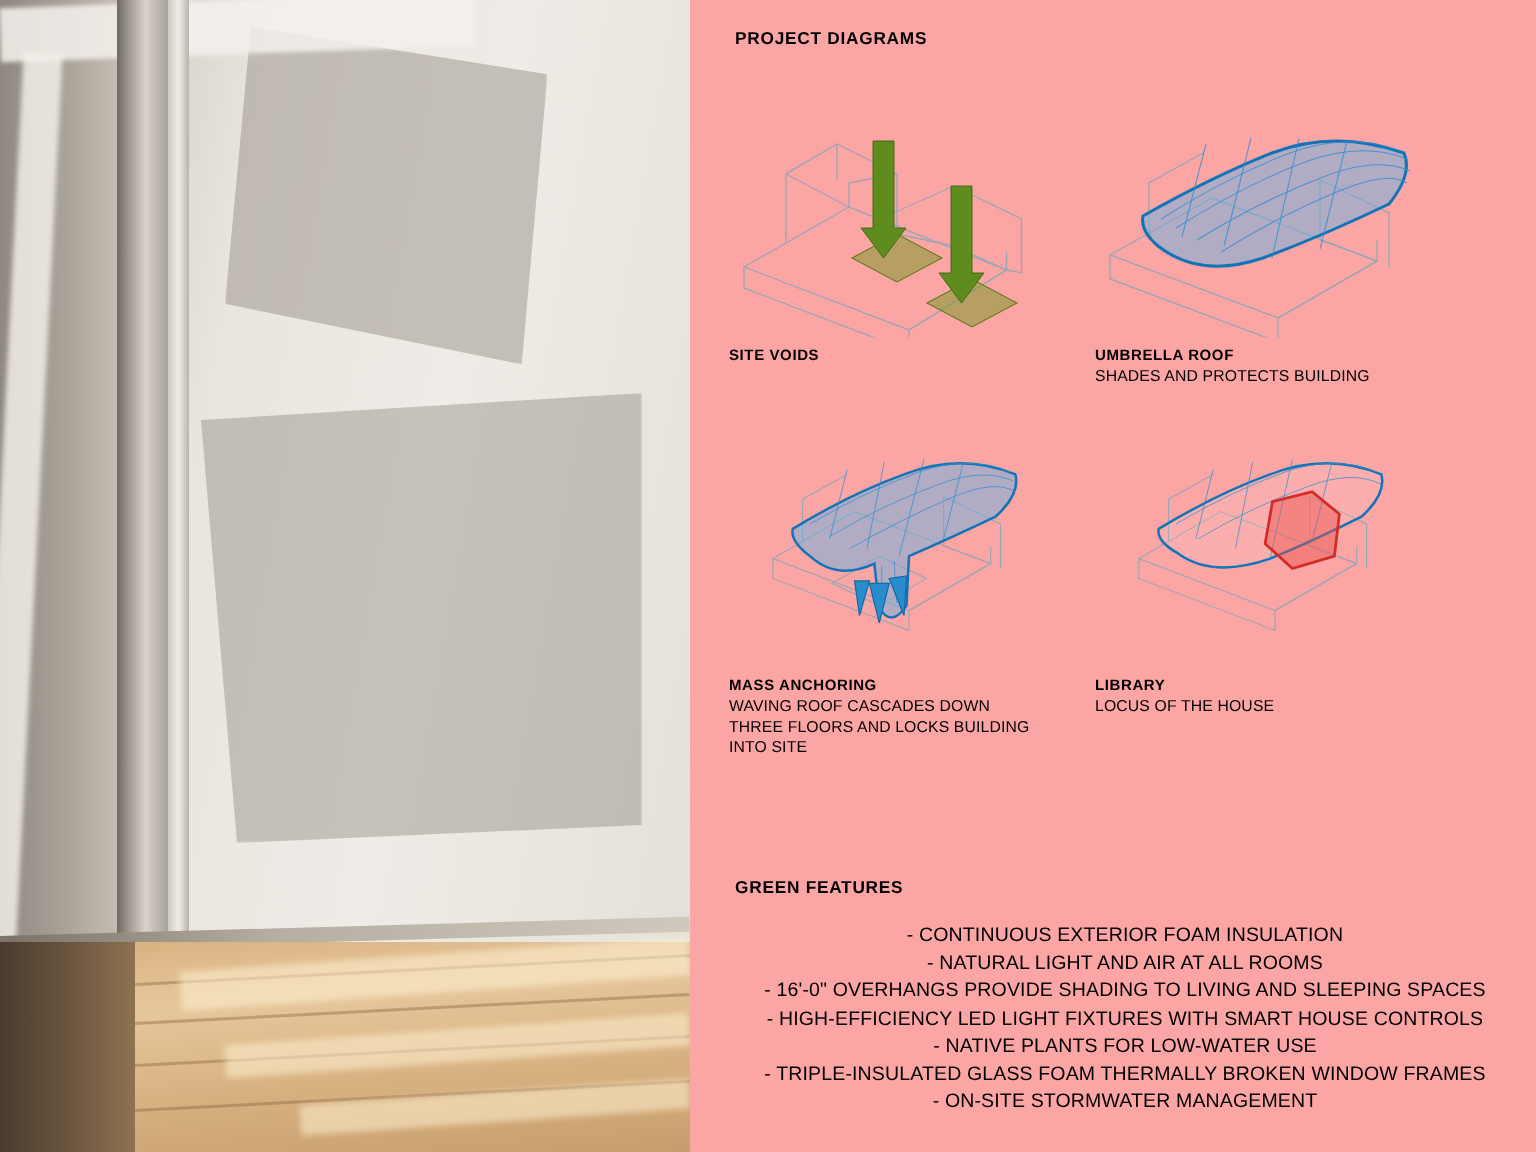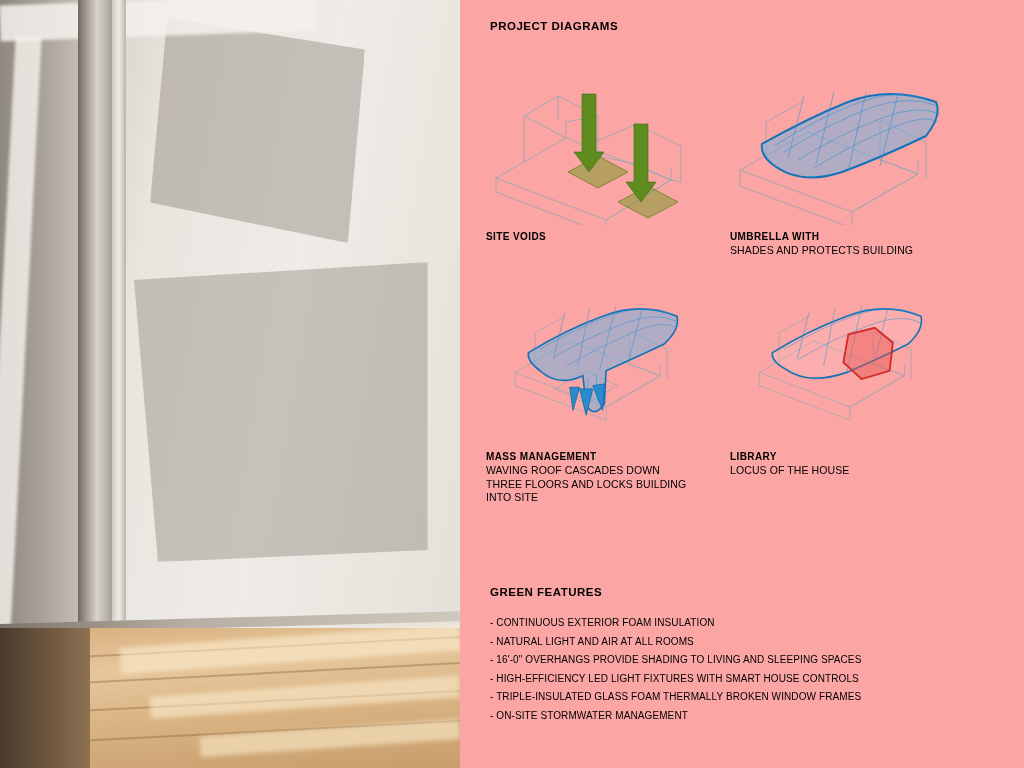--- a/index.html
+++ b/index.html
@@ -169,25 +169,26 @@
   }
 
   .green-list {
     position: absolute;
     left: 30px; top: 614px;
     width: 520px;
     list-style: none;
     margin: 0; padding: 0;
   }
   .green-list li {
-    font-size: 10px;
+    font-size: 13px;
     line-height: 18.5px;
     letter-spacing: 0.1px;
     color: #000;
     white-space: nowrap;
+    text-align: center;
   }
 </style>
 </head>
 <body>
 
 <div class="page">
 
   <div class="photo">
     <div class="wall"></div>
     <div class="wall-shade-left"></div>
@@ -259,21 +260,21 @@
           <path d="M54 92 Q98 64 140 48 Q178 34 208 46"></path>
           <path d="M44 86 Q88 58 130 42 Q168 28 202 40"></path>
           <path d="M68 100 Q110 74 152 58 Q188 44 210 54"></path>
           <path d="M84 108 Q126 82 166 66 Q196 54 208 62"></path>
           <path d="M74 36 L58 98"></path>
           <path d="M104 32 L86 104"></path>
           <path d="M136 32 L118 112"></path>
           <path d="M168 34 L150 106"></path>
         </g>
       </svg>
-      <div class="dg-label">UMBRELLA WITH</div>
+      <div class="dg-label">UMBRELLA ROOF</div>
       <div class="dg-desc">SHADES AND PROTECTS BUILDING</div>
     </div>
 
     <div class="diagram-cell dg-2">
       <svg class="dg-art" viewBox="0 0 240 200">
         <g fill="none" stroke="#9aa7b2" stroke-width="0.9">
           <path d="M10 112 L76 74 L186 116 L120 154 Z"></path>
           <path d="M10 112 L10 128 L120 170 L120 154"></path>
           <path d="M120 154 L186 116 L186 102"></path>
           <path d="M34 98 L34 64 L70 44"></path>
@@ -292,21 +293,21 @@
           <path d="M164 34 L148 96"></path>
           <path d="M98 118 L98 152"></path>
           <path d="M108 114 L110 148"></path>
         </g>
         <g fill="#2a8ccd" stroke="#0f6aa8" stroke-width="1">
           <path d="M88 132 L96 164 L104 132 Z"></path>
           <path d="M104 128 L116 158 L118 126 Z"></path>
           <path d="M76 130 L80 158 L88 130 Z"></path>
         </g>
       </svg>
-      <div class="dg-label">MASS MANAGEMENT</div>
+      <div class="dg-label">MASS ANCHORING</div>
       <div class="dg-desc">WAVING ROOF CASCADES DOWN
 THREE FLOORS AND LOCKS BUILDING
 INTO SITE</div>
     </div>
 
     <div class="diagram-cell dg-3">
       <svg class="dg-art" viewBox="0 0 240 200">
         <g fill="none" stroke="#9aa7b2" stroke-width="0.9">
           <path d="M10 112 L76 74 L186 116 L120 154 Z"></path>
           <path d="M10 112 L10 128 L120 170 L120 154"></path>
@@ -330,18 +331,19 @@
       <div class="dg-desc">LOCUS OF THE HOUSE</div>
     </div>
 
     <div class="section-title" id="green-title">GREEN FEATURES</div>
 
     <ul class="green-list">
       <li>- CONTINUOUS EXTERIOR FOAM INSULATION</li>
       <li>- NATURAL LIGHT AND AIR AT ALL ROOMS</li>
       <li>- 16'-0" OVERHANGS PROVIDE SHADING TO LIVING AND SLEEPING SPACES</li>
       <li>- HIGH-EFFICIENCY LED LIGHT FIXTURES WITH SMART HOUSE CONTROLS</li>
+      <li>- NATIVE PLANTS FOR LOW-WATER USE</li>
       <li>- TRIPLE-INSULATED GLASS FOAM THERMALLY BROKEN WINDOW FRAMES</li>
       <li>- ON-SITE STORMWATER MANAGEMENT</li>
     </ul>
 
   </div>
 </div>
 
 </body></html>

